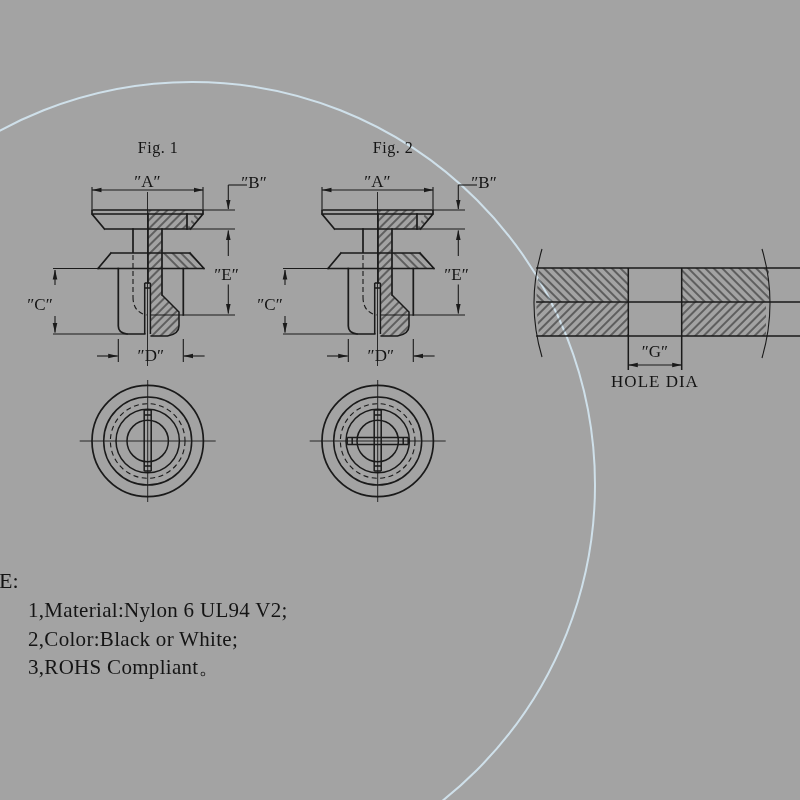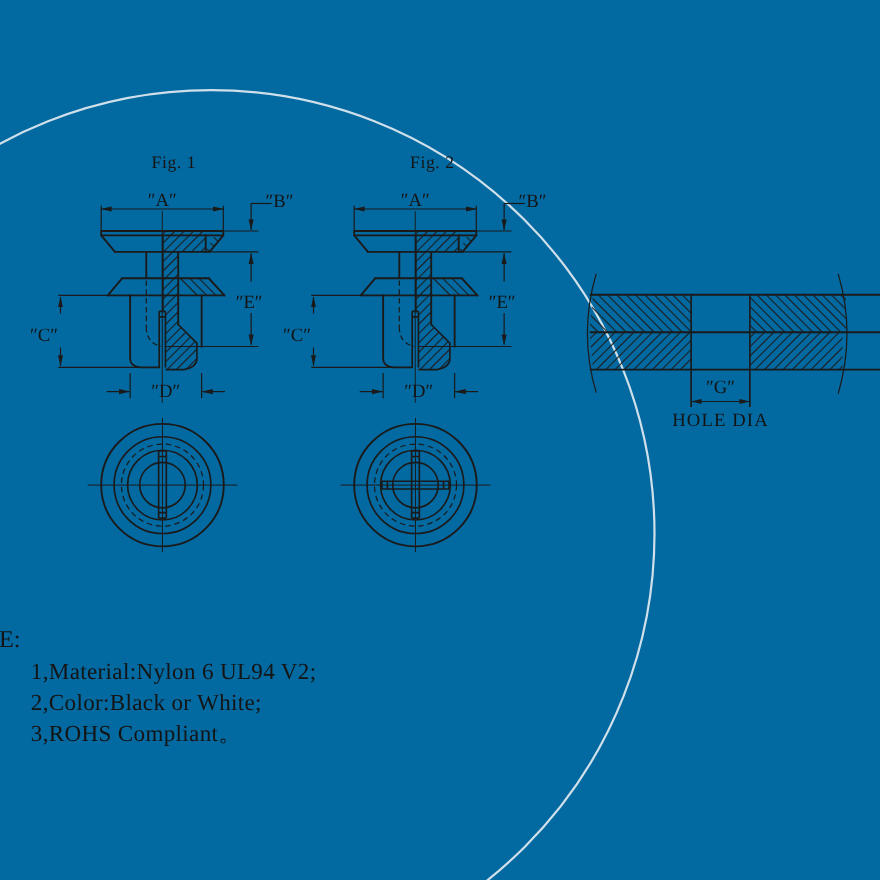--- a/index.html
+++ b/index.html
@@ -1,16 +1,16 @@
 <!DOCTYPE html>
 <html><head>
 <meta charset="utf-8">
 <style>
   html,body{margin:0;padding:0;background:#fff;}
-  .page{position:relative;width:800px;height:800px;background:#0369a1;overflow:hidden;
+  .page{position:relative;width:800px;height:800px;background:#a3a3a3;overflow:hidden;
         font-family:"Liberation Serif","DejaVu Serif",serif;}
   svg{position:absolute;left:0;top:0;}
   .ln{stroke:#1a1a1a;stroke-width:1.7;fill:none;stroke-linecap:square;}
   .md{stroke:#1a1a1a;stroke-width:1.5;fill:none;}
   .tn{stroke:#1a1a1a;stroke-width:1.1;fill:none;}
   .dash{stroke:#1a1a1a;stroke-width:1.1;fill:none;stroke-dasharray:5 3;}
   .dashc{stroke:#1a1a1a;stroke-width:1.1;fill:none;stroke-dasharray:5 3.5;}
   .cl{stroke:#1a1a1a;stroke-width:0.9;fill:none;}
   text{fill:#141414;}
   .lab{font:17px "Liberation Serif","DejaVu Serif",serif;}

